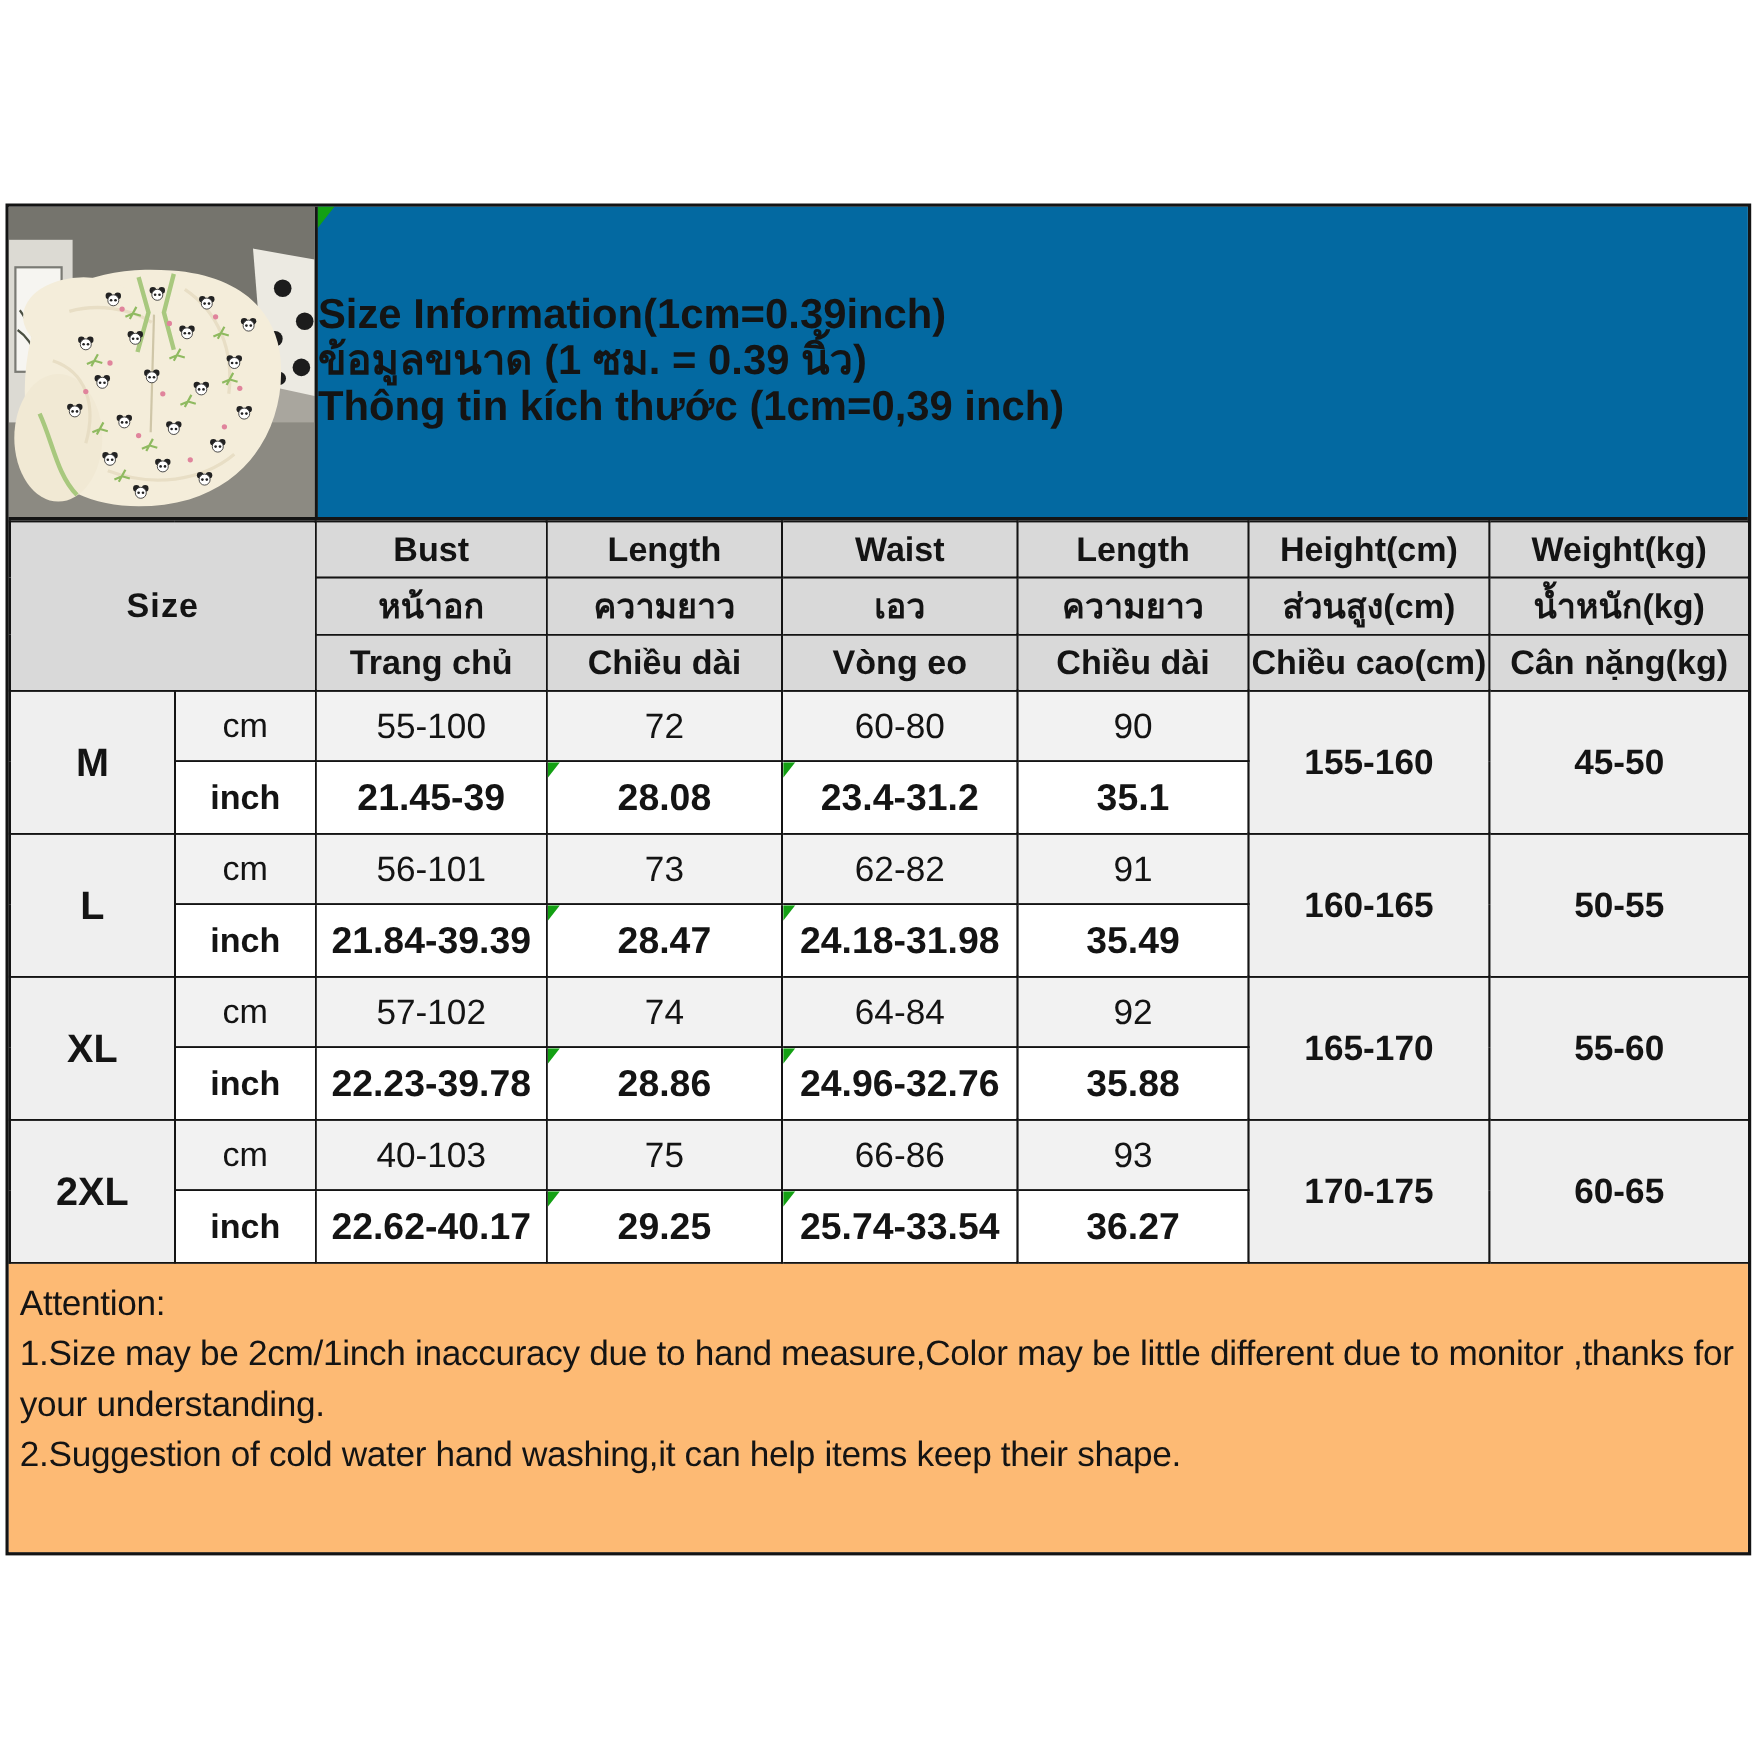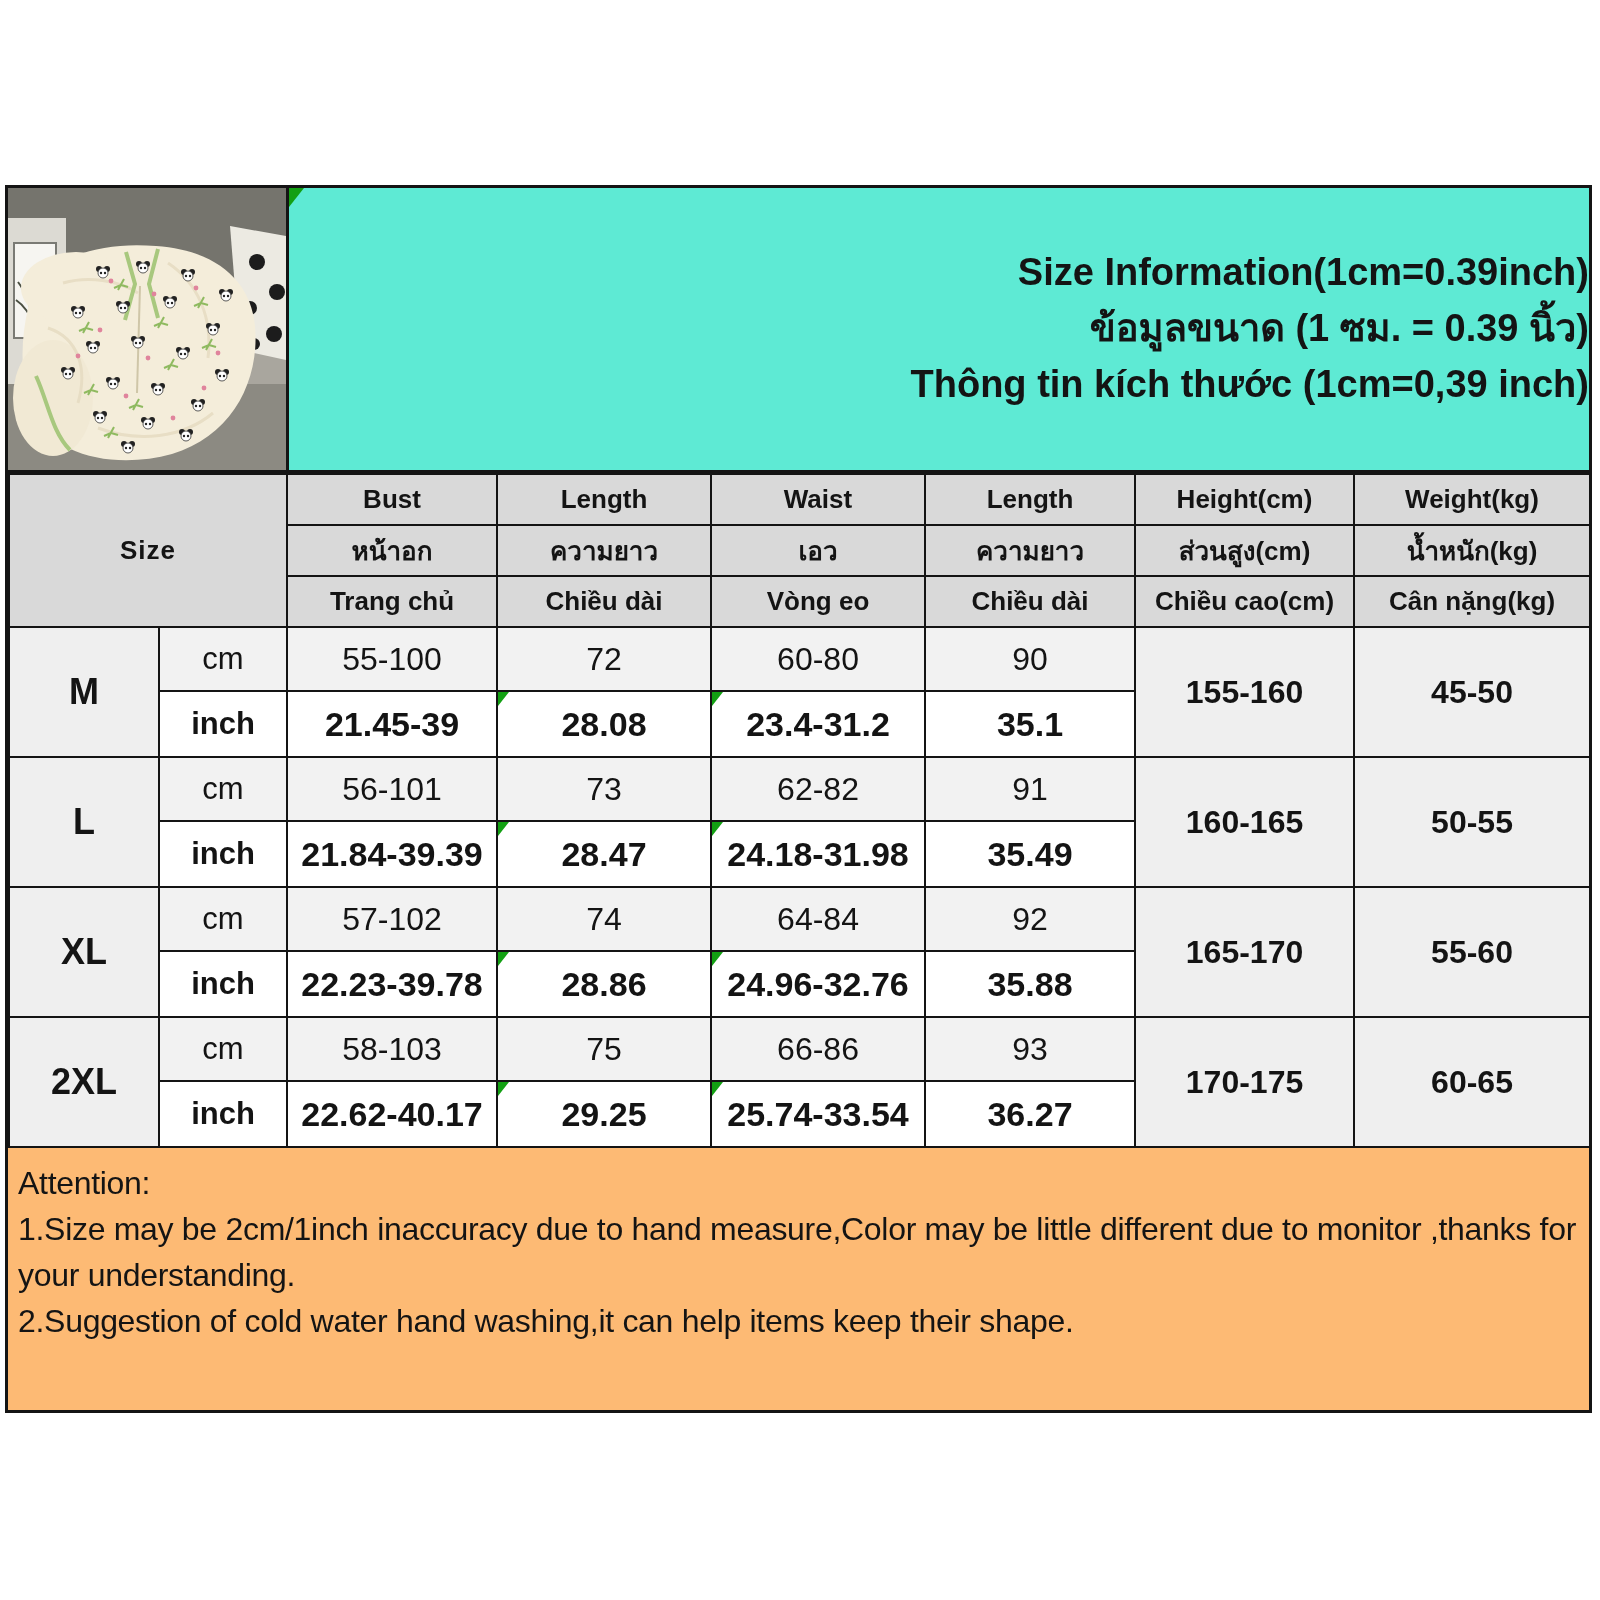--- a/index.html
+++ b/index.html
@@ -12,38 +12,37 @@
     position:absolute;left:5px;top:185px;width:1581px;
     border:3px solid #141414;background:#fff;
   }
   
   .top-band{display:flex;height:282px;border-bottom:3px solid #141414;}
   .photo-cell{
     width:278px;flex:0 0 278px;border-right:3px solid #141414;
     background:#a9a69e;overflow:hidden;position:relative;
   }
   .title-cell{
-    flex:1;background:#5eead4;position:relative;
-    display:flex;flex-direction:column;justify-content:center;align-items:flex-end;
-    gap:14px;
+    flex:1;background:#0369a1;position:relative;
+    display:flex;flex-direction:column;justify-content:center;align-items:flex-start;
   }
   .title-line{font-weight:bold;font-size:38px;line-height:1.1;letter-spacing:0px;}
   
   .flag{
     position:absolute;top:0;left:0;width:0;height:0;
     border-right:15px solid transparent;border-top:19px solid #13a013;
   }
   .flag.small{border-right:11px solid transparent;border-top:14px solid #13a013;}
   
   table.size-table{border-collapse:collapse;table-layout:fixed;width:1581px;}
   .size-table td{
     border:2px solid #141414;text-align:center;vertical-align:middle;
     overflow:hidden;position:relative;padding:0;
   }
-  .size-table tr.hdr td{height:49px;background:#d9d9d9;font-weight:bold;font-size:26px;}
+  .size-table tr.hdr td{height:49px;background:#d9d9d9;font-weight:bold;font-size:31px;}
   td.size-head{background:#d9d9d9;font-weight:bold;font-size:56px;letter-spacing:1px;}
   .size-table tr.r-cm td{height:62px;background:#f2f2f2;font-weight:normal;font-size:32px;}
   .size-table tr.r-in td{height:64px;background:#ffffff;font-weight:bold;font-size:34px;}
   td.size-letter{background:#efefef !important;font-weight:bold !important;font-size:36px !important;}
   td.unit{font-weight:normal;font-size:31px !important;}
   td.merged{background:#efefef !important;font-weight:bold !important;font-size:32px !important;}
   
   .attention{
     height:204px;padding:12px 10px 46px 10px;background:#fdba74;
     font-size:32px;line-height:46px;letter-spacing:-0.3px;
@@ -235,21 +234,21 @@
         <td class="unit">inch</td>
         <td>22.23-39.78</td>
         <td>28.86<i class="flag small"></i></td>
         <td>24.96-32.76<i class="flag small"></i></td>
         <td>35.88</td>
       </tr>
 
       <tr class="r-cm">
         <td class="size-letter" rowspan="2">2XL</td>
         <td class="unit">cm</td>
-        <td>58-103</td>
+        <td>40-103</td>
         <td>75</td>
         <td>66-86</td>
         <td>93</td>
         <td class="merged" rowspan="2">170-175</td>
         <td class="merged" rowspan="2">60-65</td>
       </tr>
       <tr class="r-in">
         <td class="unit">inch</td>
         <td>22.62-40.17</td>
         <td>29.25<i class="flag small"></i></td>

